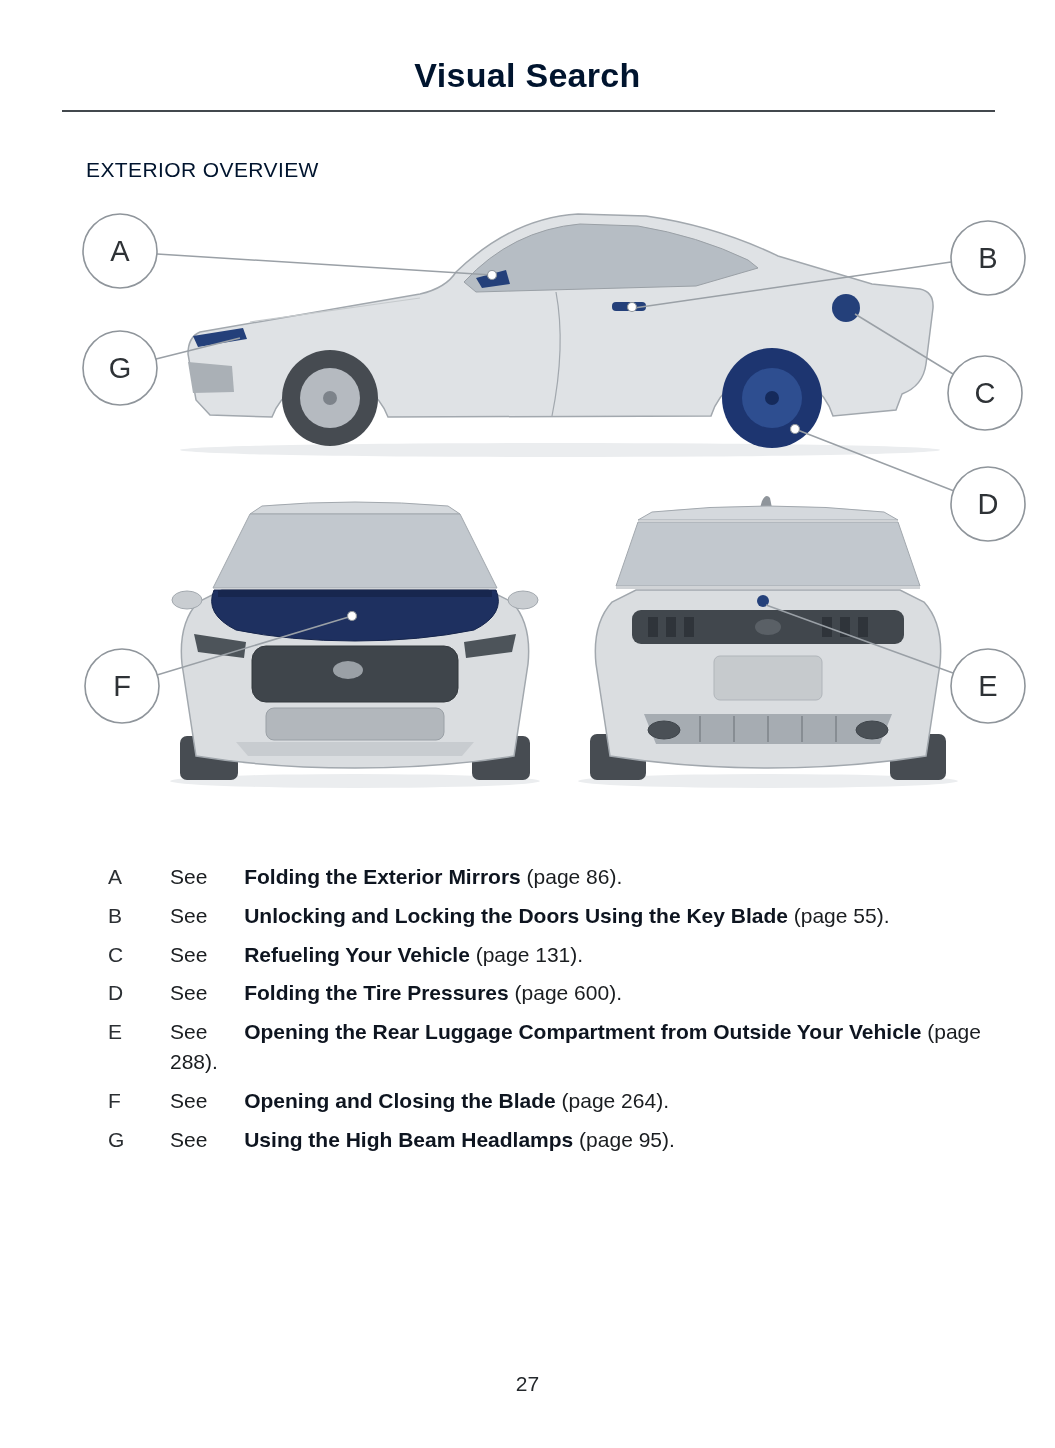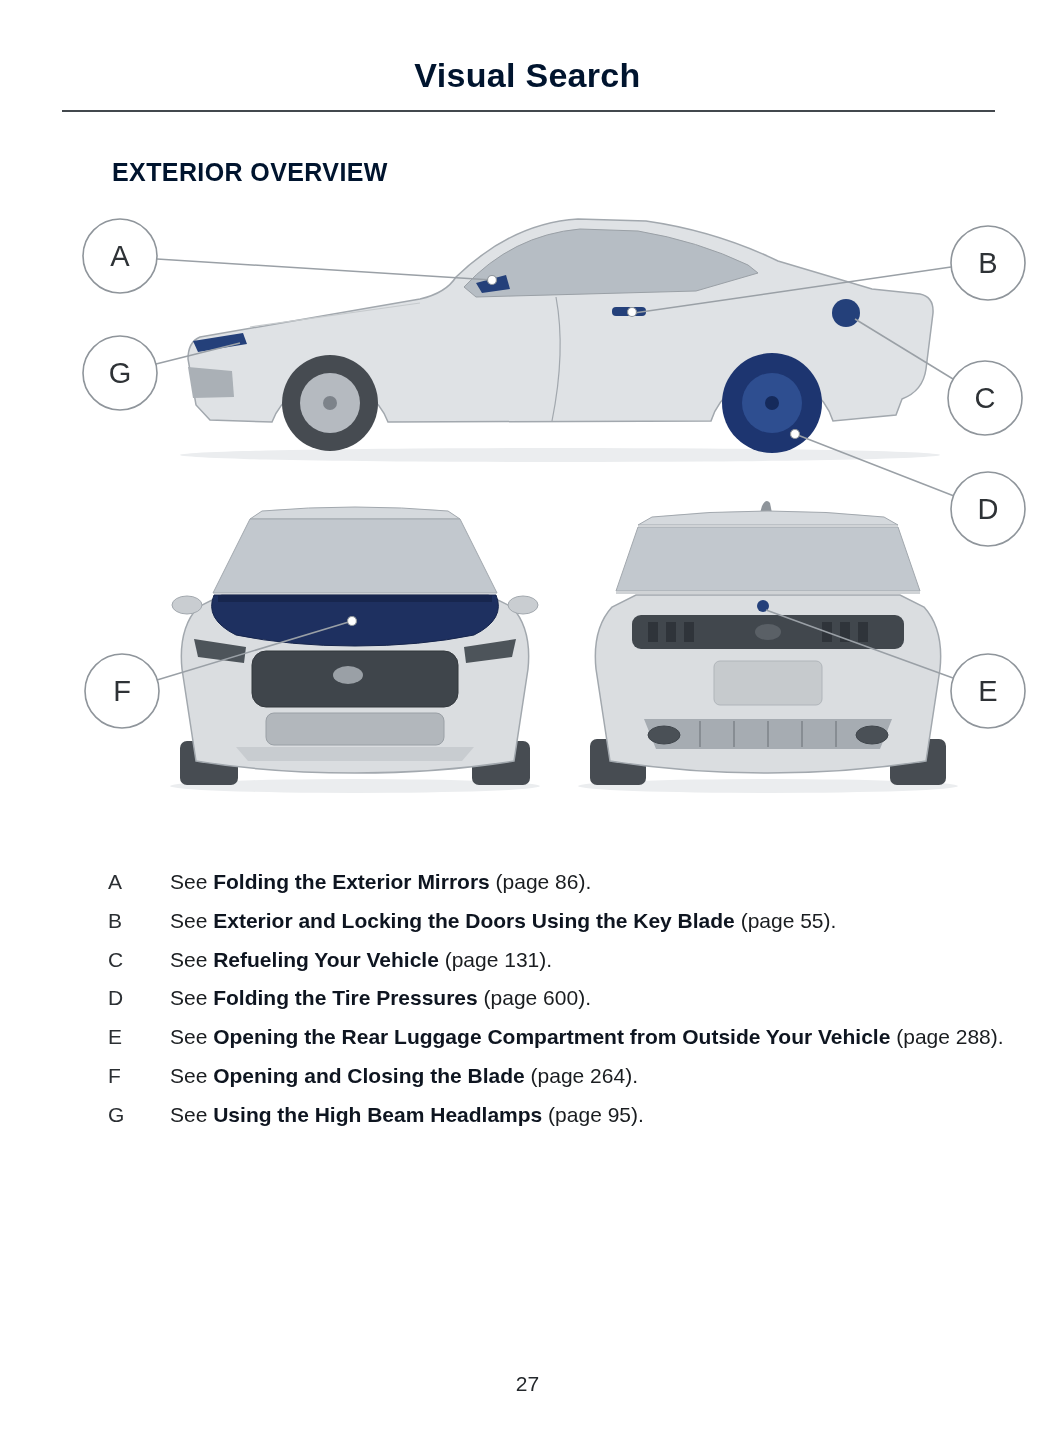--- a/index.html
+++ b/index.html
@@ -19,23 +19,23 @@
     font-weight: 700;
     color: #00142e;
     letter-spacing: .3px;
   }
   .title-rule {
     border: none;
     border-top: 2px solid #43484d;
     margin: 15px 60px 0 62px;
   }
   .section-heading {
-    margin: 46px 0 0 112px;
-    font-size: 25px;
-    font-weight: 700;
+    margin: 46px 0 0 86px;
+    font-size: 21px;
+    font-weight: 400;
     color: #00142e;
     letter-spacing: .4px;
   }
   svg.diagram { display: block; margin-top: 14px; }
   svg text.callout-letter {
     font-family: "Liberation Sans", sans-serif;
     font-size: 29px;
     fill: #2e3236;
   }
   .legend {
@@ -47,21 +47,21 @@
     margin-bottom: 9px;
     font-size: 21px;
     line-height: 1.42;
   }
   .legend-letter {
     width: 62px;
     flex: none;
     color: #2b2f33;
   }
   .legend-text { flex: 1; }
-  .legend-text .topic { font-weight: 700; color: #0e1520; }
+  .legend-text .topic { font-weight: 700; color: #0e1520; margin-left: 31px; }
   .page-number {
     position: absolute;
     top: 1372px; left: 0;
     width: 100%;
     text-align: center;
     font-size: 21px;
     color: #24282c;
   }
 </style>
 </head>
@@ -186,21 +186,21 @@
   </g>
 </svg>
 
 <div class="legend">
   <div class="legend-row">
     <span class="legend-letter">A</span>
     <span class="legend-text"><span>See </span><span class="topic">Folding the Exterior Mirrors</span><span> (page 86).</span></span>
   </div>
   <div class="legend-row">
     <span class="legend-letter">B</span>
-    <span class="legend-text"><span>See </span><span class="topic">Exterior and Locking the Doors Using the Key Blade</span><span> (page 55).</span></span>
+    <span class="legend-text"><span>See </span><span class="topic">Unlocking and Locking the Doors Using the Key Blade</span><span> (page 55).</span></span>
   </div>
   <div class="legend-row">
     <span class="legend-letter">C</span>
     <span class="legend-text"><span>See </span><span class="topic">Refueling Your Vehicle</span><span> (page 131).</span></span>
   </div>
   <div class="legend-row">
     <span class="legend-letter">D</span>
     <span class="legend-text"><span>See </span><span class="topic">Folding the Tire Pressures</span><span> (page 600).</span></span>
   </div>
   <div class="legend-row">

